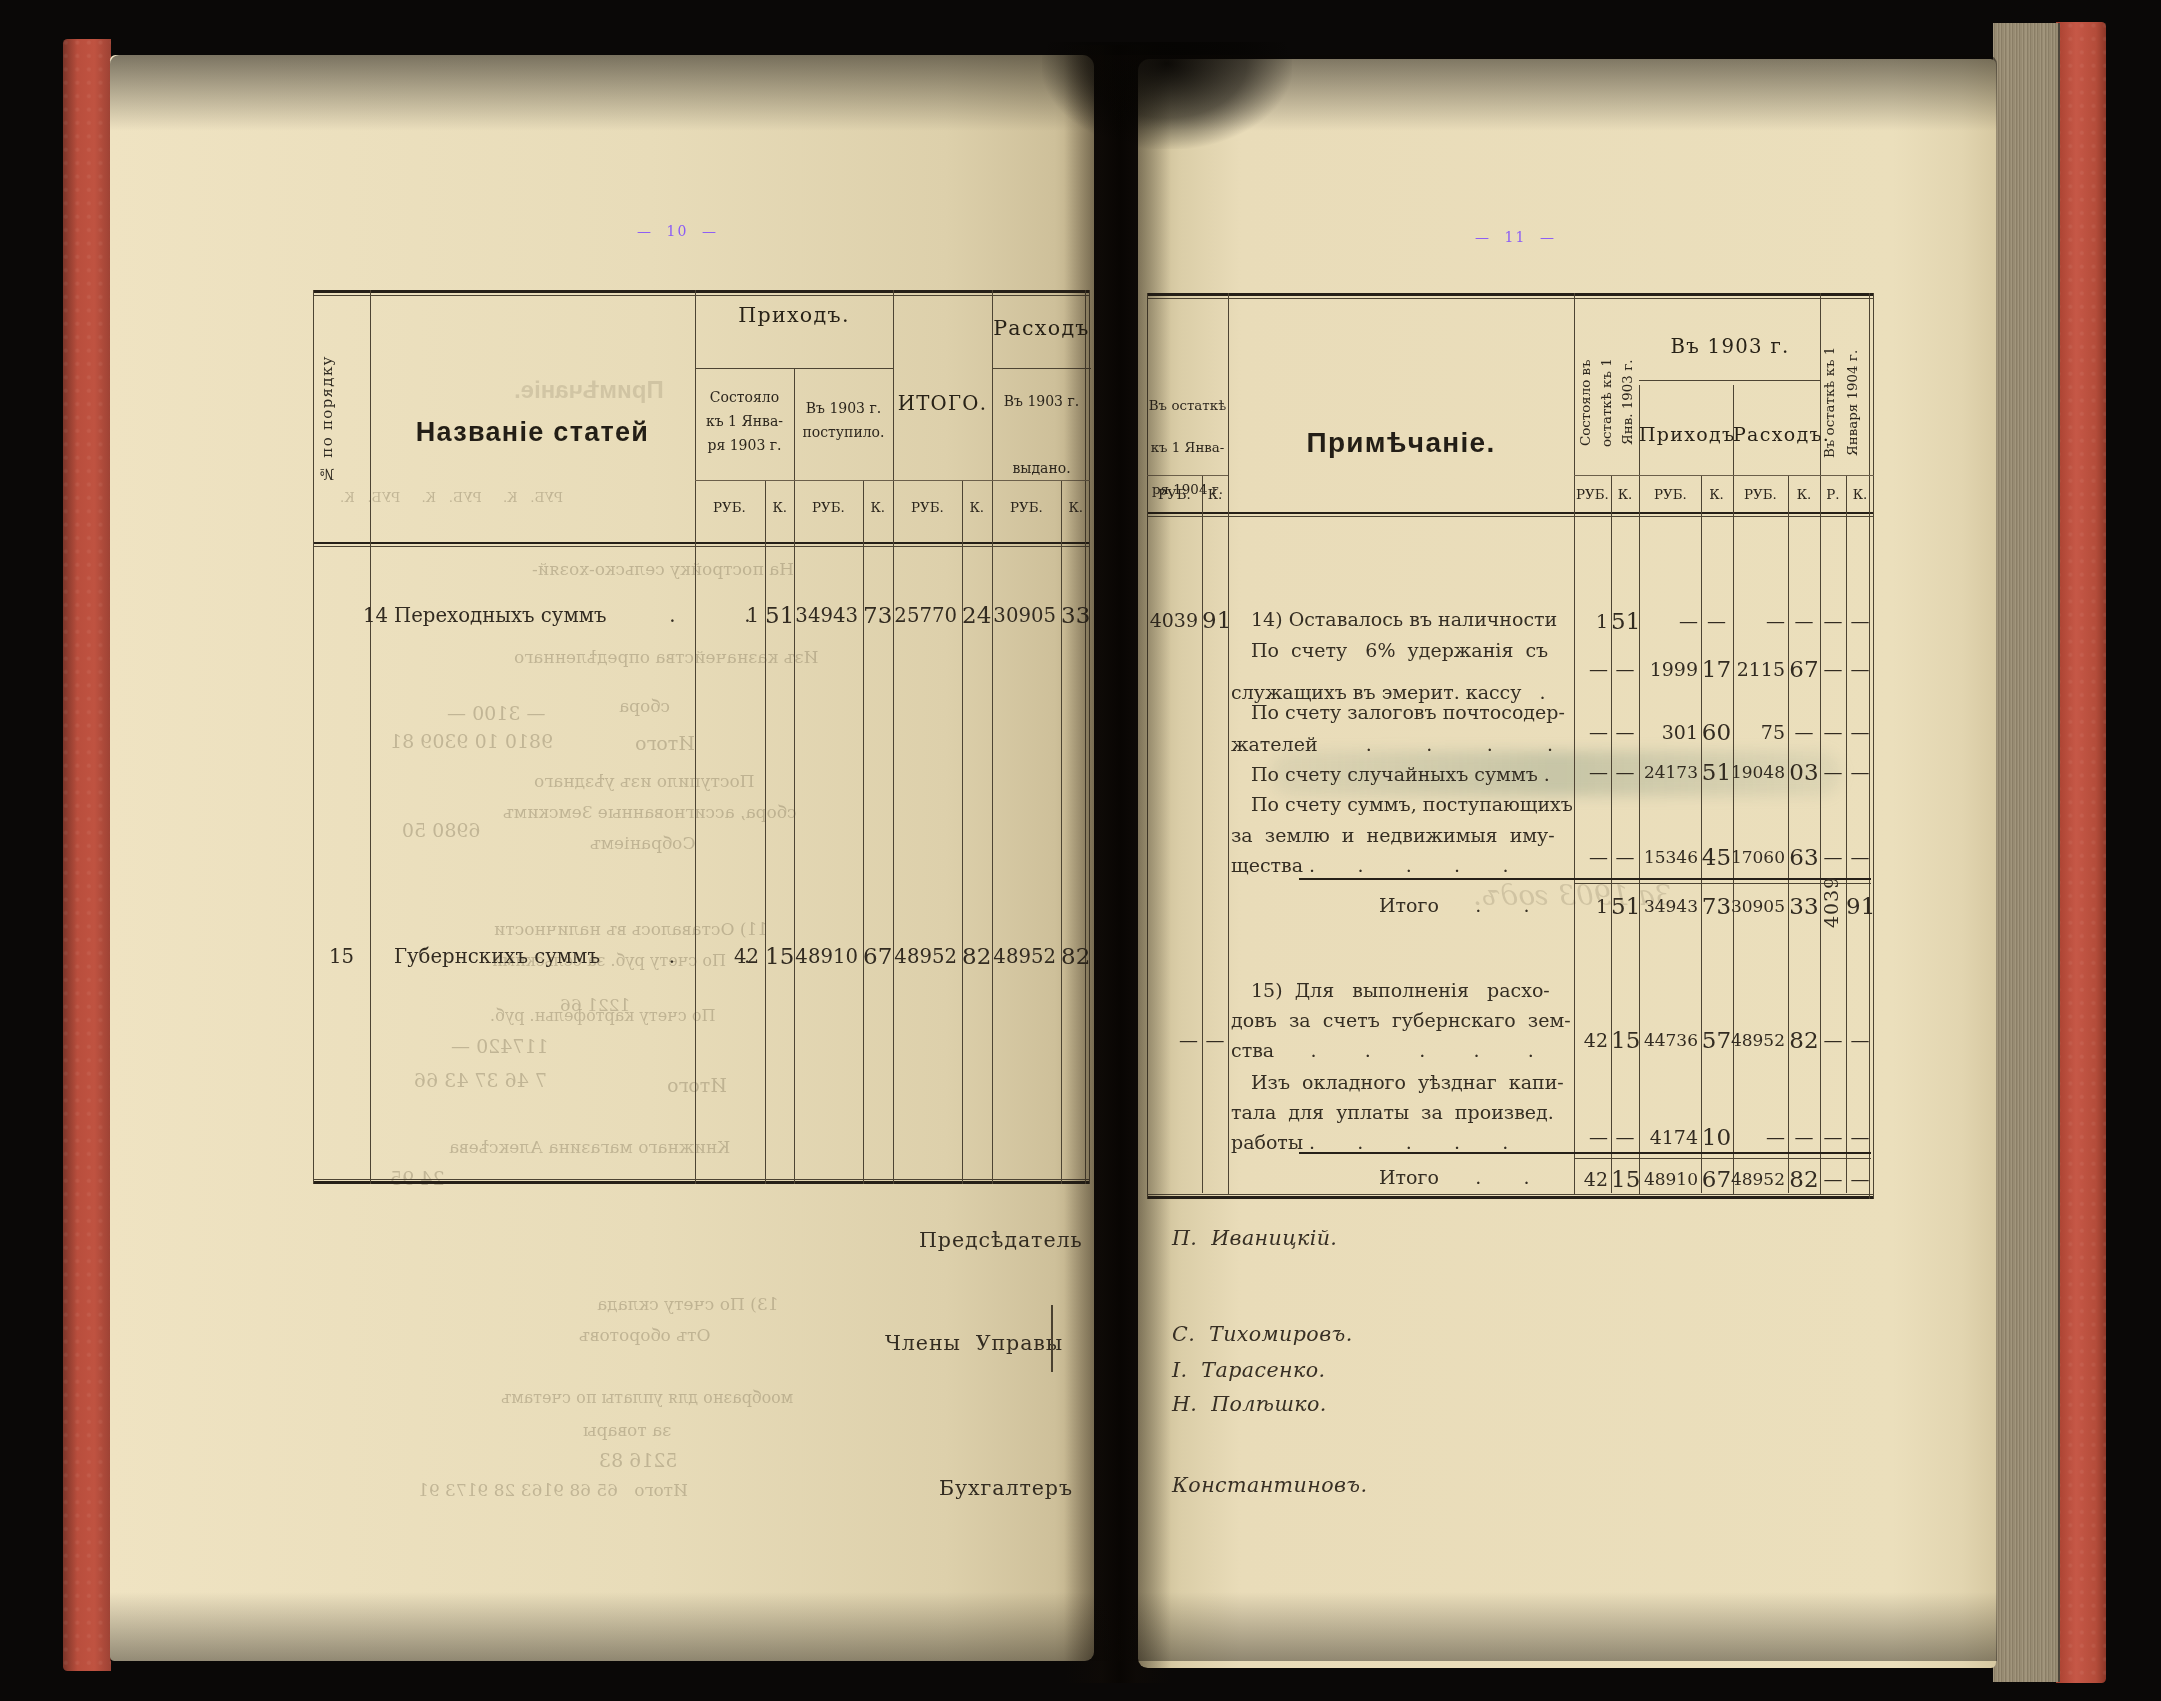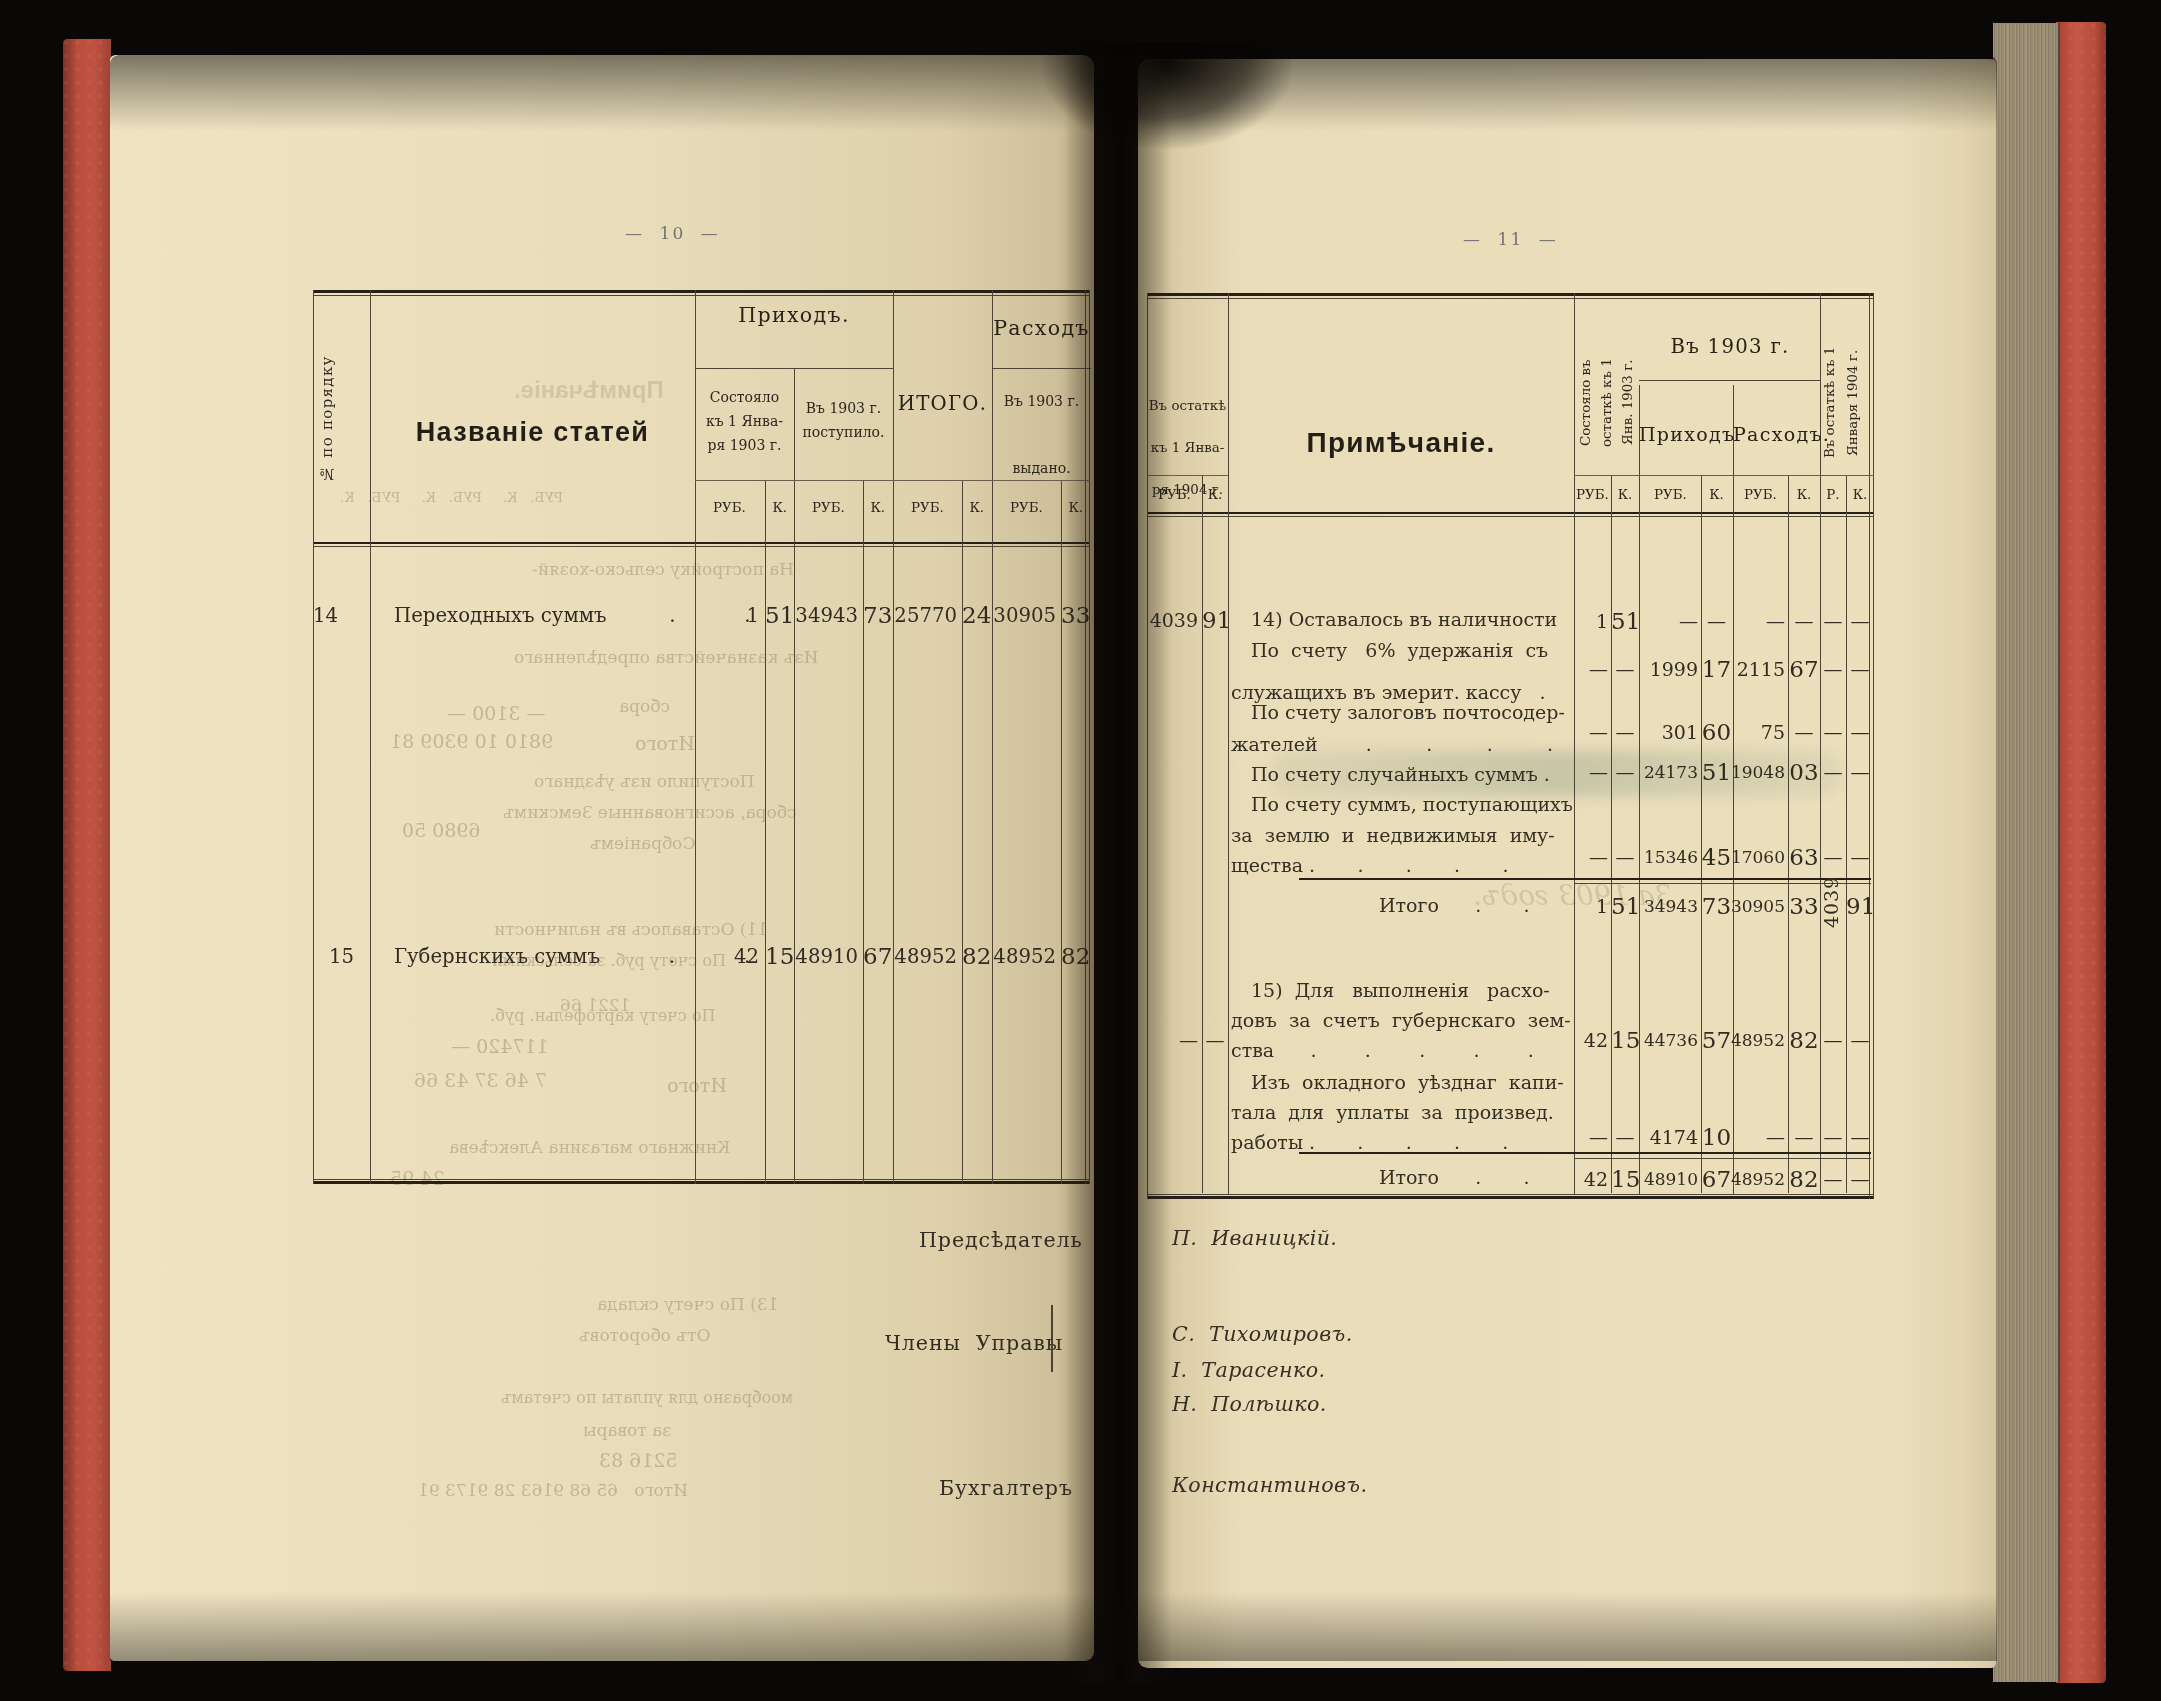--- a/index.html
+++ b/index.html
@@ -23,21 +23,21 @@
     background:linear-gradient(90deg,rgba(18,12,6,0),rgba(18,12,6,.45) 35%,rgba(8,5,2,.8) 52%,rgba(18,12,6,.4) 68%,rgba(18,12,6,0));}
   .topsh{left:110px;top:55px;width:1887px;height:76px;pointer-events:none;border-radius:9px 9px 0 0;
     background:linear-gradient(180deg,rgba(10,7,4,.5),rgba(10,7,4,0));}
   .botsh{left:110px;top:1592px;width:1887px;height:69px;pointer-events:none;
     background:linear-gradient(0deg,rgba(10,7,4,.4),rgba(10,7,4,0));}
   .wedge{left:1042px;top:42px;width:250px;height:107px;pointer-events:none;
     background:radial-gradient(ellipse at 50% 20%,rgba(5,4,2,.95) 0%,rgba(5,4,2,.55) 45%,transparent 72%);}
   .tb{position:absolute;}
   .vl,.hl{position:absolute;background:#4d4433;}
   .hv{background:#262018;}
-  .pn{font-size:17px;letter-spacing:2.2px;color:#737373;white-space:pre;}
+  .pn{font-size:14px;letter-spacing:2.2px;color:#8b5cf6;white-space:pre;margin-left:12px;}
   .h-sans{font-family:"Liberation Sans","DejaVu Sans",sans-serif;font-weight:700;color:#231e16;}
   .big{font-size:20.6px;letter-spacing:1.3px;text-align:center;color:#282217;}
   .hs{font-size:14px;line-height:24px;text-align:center;color:#2c261d;}
   .rk{position:absolute;font-size:13.4px;text-align:center;color:#2c261d;}
   .vert{writing-mode:vertical-rl;transform:rotate(180deg);}
   .lbl{position:absolute;font-size:19px;line-height:1;white-space:pre;color:#352e23;}
   .lrow,.rrow{position:absolute;left:0;right:0;height:29px;}
   .lv{position:absolute;top:0;font-size:19.7px;line-height:27px;color:#322b21;}
   .rv{position:absolute;top:0;font-size:19px;line-height:26px;color:#322b21;}
   .kk{font-size:23px;}
@@ -151,21 +151,21 @@
     <div class="rk" style="left:382px;top:210px;width:69px">РУБ.</div>
     <div class="rk" style="left:452px;top:210px;width:29.5px">К.</div>
     <div class="rk" style="left:481px;top:210px;width:69px">РУБ.</div>
     <div class="rk" style="left:550px;top:210px;width:29.5px">К.</div>
     <div class="rk" style="left:580px;top:210px;width:69px">РУБ.</div>
     <div class="rk" style="left:649px;top:210px;width:29.5px">К.</div>
     <div class="rk" style="left:679px;top:210px;width:69px">РУБ.</div>
     <div class="rk" style="left:748px;top:210px;width:29.5px">К.</div>
 
     <div class="lrow" style="top:312px">
-      <span class="lv" style="left:0;width:57px;text-align:left">14</span>
+      <span class="lv" style="left:18px;width:57px;text-align:right">14</span>
       <span class="lv" style="left:81px;white-space:pre">Переходныхъ суммъ          .           .</span>
       <span class="lv w1">1</span>
       <span class="lv x1 kk">51</span>
       <span class="lv w2">34943</span>
       <span class="lv x2 kk">73</span>
       <span class="lv w3">25770</span>
       <span class="lv x3 kk">24</span>
       <span class="lv w4">30905</span>
       <span class="lv x4 kk">33</span>
     </div>

